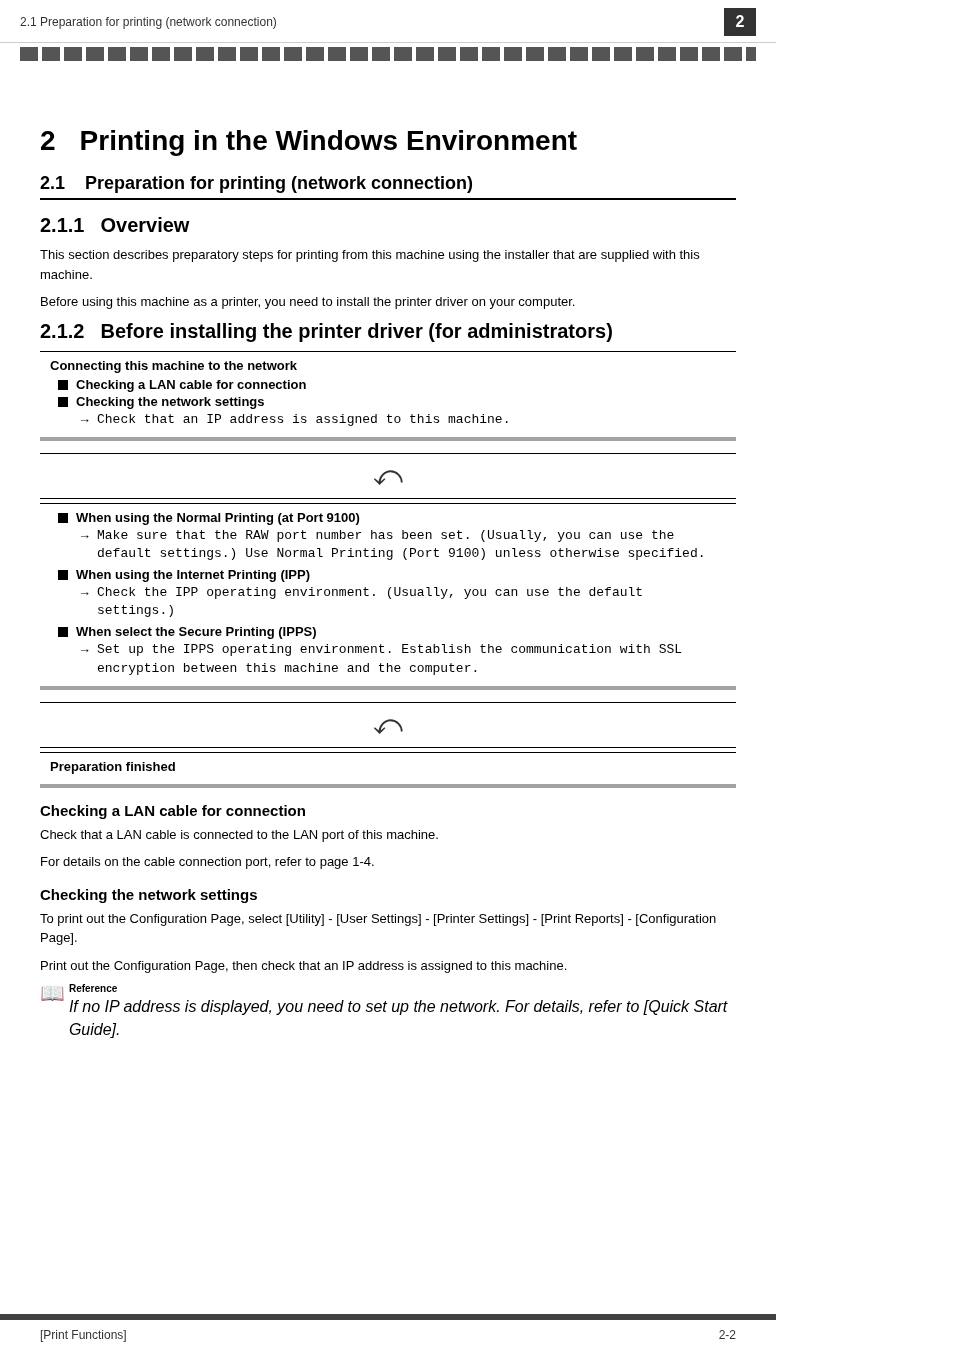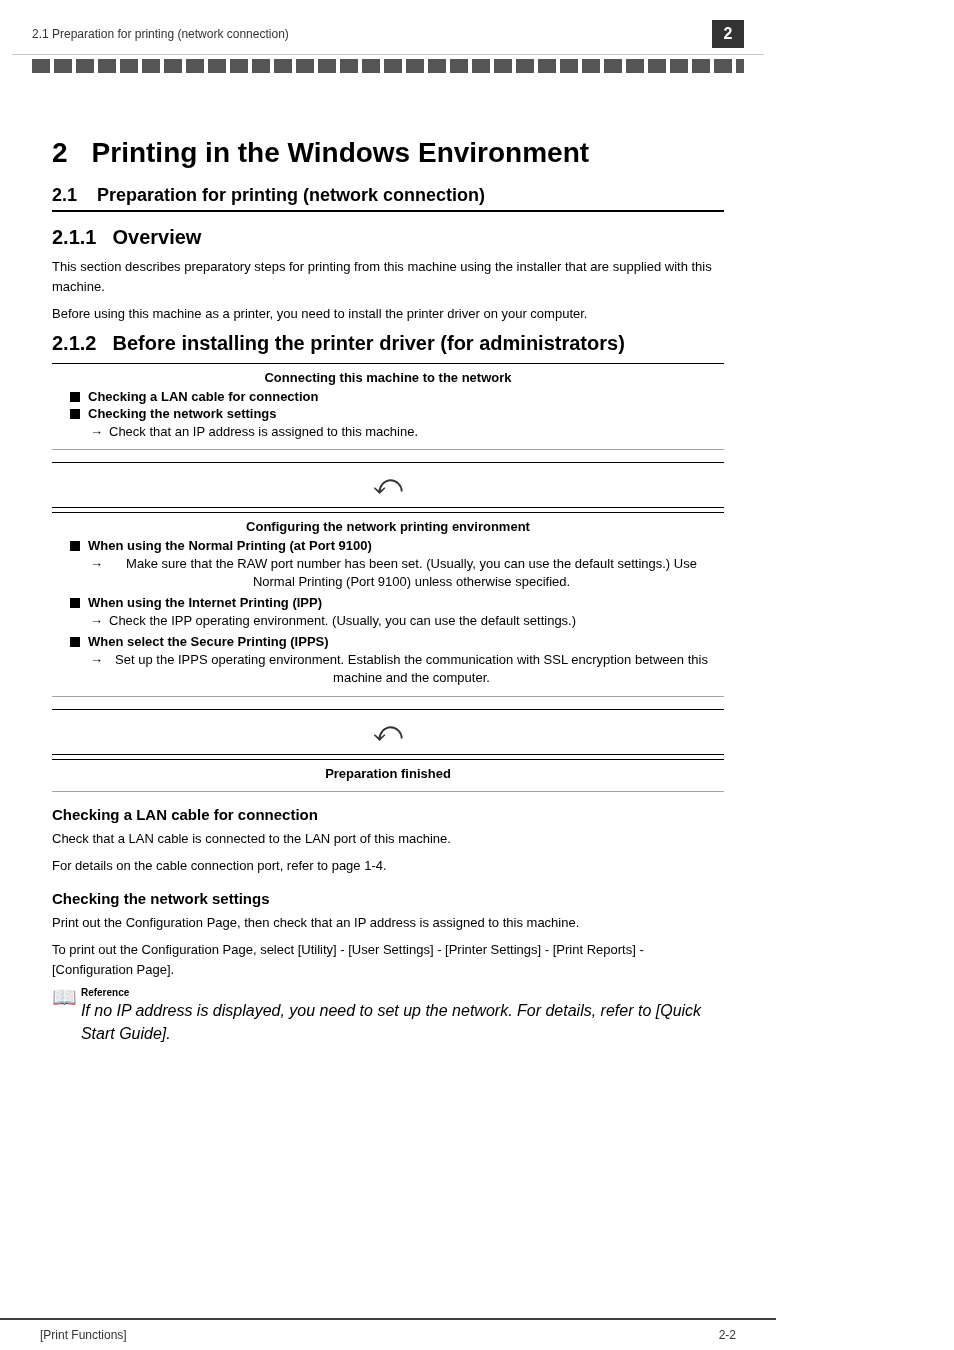--- a/index.html
+++ b/index.html
@@ -9,21 +9,21 @@
       background: #fff;
       color: #000;
       width: 954px;
       min-height: 1350px;
       position: relative;
     }
 
     .page-container {
       width: 776px;
       min-height: 1350px;
-      padding: 12px;
+      padding: 0;
       position: relative;
     }
 
     
     .header {
       display: flex;
       align-items: center;
       justify-content: space-between;
       padding: 8px 20px 6px 20px;
       border-bottom: 1px solid #ccc;
@@ -97,23 +97,22 @@
 
     
     .para {
       margin-bottom: 8px;
       line-height: 1.5;
     }
 
     
     .flow-table {
       border-top: 1px solid #000;
-      border-bottom: 1px solid #a3a3a3;
+      border-bottom: 4px solid #a3a3a3;
       margin-bottom: 12px;
-      text-align: center;
     }
     .flow-row {
       padding: 6px 10px;
       border-bottom: 1px solid #ccc;
     }
     .flow-row:last-child {
       border-bottom: none;
     }
     .flow-section-title {
       font-weight: bold;
@@ -146,20 +145,21 @@
       margin-bottom: 2px;
     }
     .arrow-right {
       margin-right: 6px;
       font-size: 13px;
       flex-shrink: 0;
     }
     .flow-sub-text {
       font-size: 13px;
       line-height: 1.4;
+      font-family: Liberation Mono, monospace;
     }
 
     
     .chevron-row {
       display: flex;
       justify-content: center;
       align-items: center;
       padding: 8px 0;
       border-top: 1px solid #000;
       border-bottom: 1px solid #000;
@@ -203,21 +203,21 @@
 
     
     .footer {
       position: absolute;
       bottom: 0;
       left: 0;
       right: 0;
       display: flex;
       justify-content: space-between;
       padding: 8px 40px;
-      border-top: 2px solid #404040;
+      border-top: 6px solid #404040;
       font-size: 12px;
       color: #333;
     }
     .mb-8 { margin-bottom: 8px; }
     .mt-4 { margin-top: 4px; }
     .mt-8 { margin-top: 8px; }
     .mt-12 { margin-top: 12px; }
   </style>
 </head>
 <body>
@@ -271,21 +271,20 @@
           </div>
         </div>
       </div>
 
       <div class="chevron-row">
         <span class="chevron-icon">⤺</span>
       </div>
 
       <div class="flow-table mt-4">
         <div class="flow-row">
-          <div class="flow-section-title">Configuring the network printing environment</div>
 
           <div class="flow-item">
             <span class="bullet-square"></span>
             <span class="flow-item-text">When using the Normal Printing (at Port 9100)</span>
           </div>
           <div class="flow-sub-item">
             <span class="arrow-right">→</span>
             <span class="flow-sub-text">Make sure that the RAW port number has been set. (Usually, you can use the default settings.) Use Normal Printing (Port 9100) unless otherwise specified.</span>
           </div>
 
@@ -321,22 +320,22 @@
     </div>
 
     <div class="mt-12">
       <div class="content-section-title">Checking a LAN cable for connection</div>
       <p class="para">Check that a LAN cable is connected to the LAN port of this machine.</p>
       <p class="para">For details on the cable connection port, refer to page 1-4.</p>
     </div>
 
     <div class="mt-8">
       <div class="content-section-title">Checking the network settings</div>
+      <p class="para">To print out the Configuration Page, select [Utility] - [User Settings] - [Printer Settings] - [Print Reports] - [Configuration Page].</p>
       <p class="para">Print out the Configuration Page, then check that an IP address is assigned to this machine.</p>
-      <p class="para">To print out the Configuration Page, select [Utility] - [User Settings] - [Printer Settings] - [Print Reports] - [Configuration Page].</p>
 
       <div class="reference-box mt-8">
         <span class="reference-icon">📖</span>
         <div>
           <div class="reference-label">Reference</div>
           <div class="reference-text">If no IP address is displayed, you need to set up the network. For details, refer to [Quick Start Guide].</div>
         </div>
       </div>
     </div>
 

